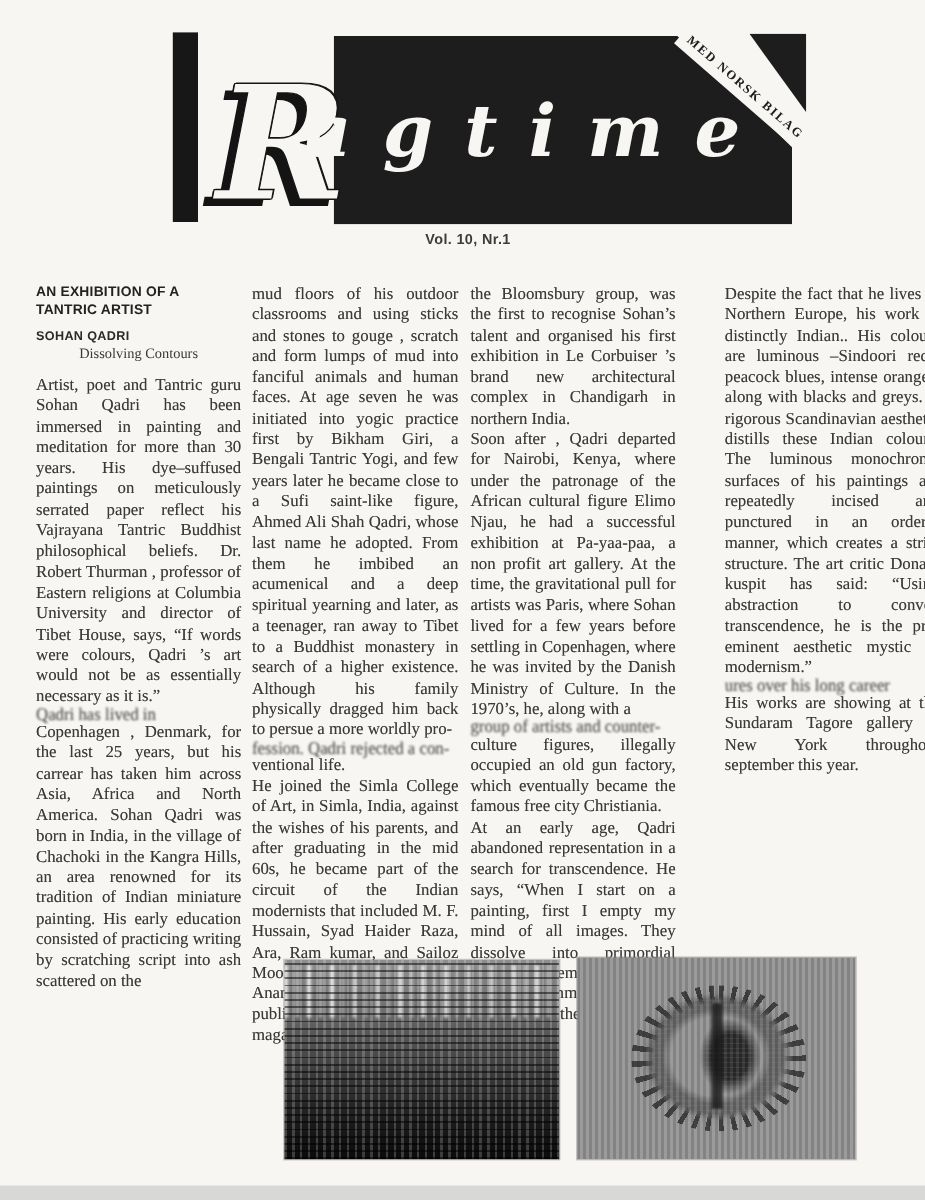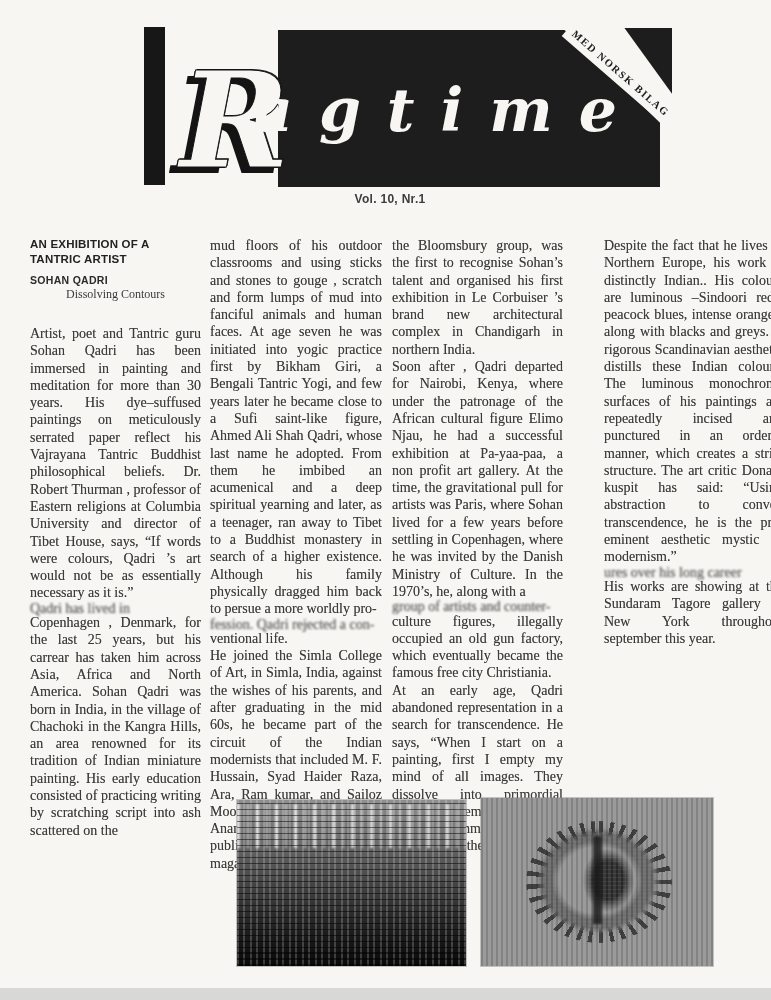--- a/index.html
+++ b/index.html
@@ -55,21 +55,21 @@
   .article-heading {
     font-family:"Liberation Sans", sans-serif; font-weight:bold;
     font-size:11.5px; line-height:15px; color:#222; letter-spacing:.2px;
   }
   .author-block { margin-top:6px; }
   .author-name {
     font-family:"Liberation Sans", sans-serif; font-weight:bold;
     font-size:10.5px; line-height:14px; color:#2a2a2a; letter-spacing:.3px;
   }
   .subtitle { font-size:12px; line-height:15px; color:#3a3a3a;text-align:center; }
-  .body-block { margin-top:23px; }
+  .body-block { margin-top:11px; }
   .body-p {
     font-size:14px; line-height:17.3px; text-align:justify;
     color:#3a3a3a; text-shadow:0 0 .4px rgba(70,70,70,.55);
   }
   .body-p.ghost {
     filter:blur(1px); color:#555; margin-top:-2px; margin-bottom:-3px;
     transform:scaleY(1.06);
   }
   
   .artwork { position:absolute; overflow:hidden; box-shadow:0 0 0 1px rgba(130,130,130,.45); }

